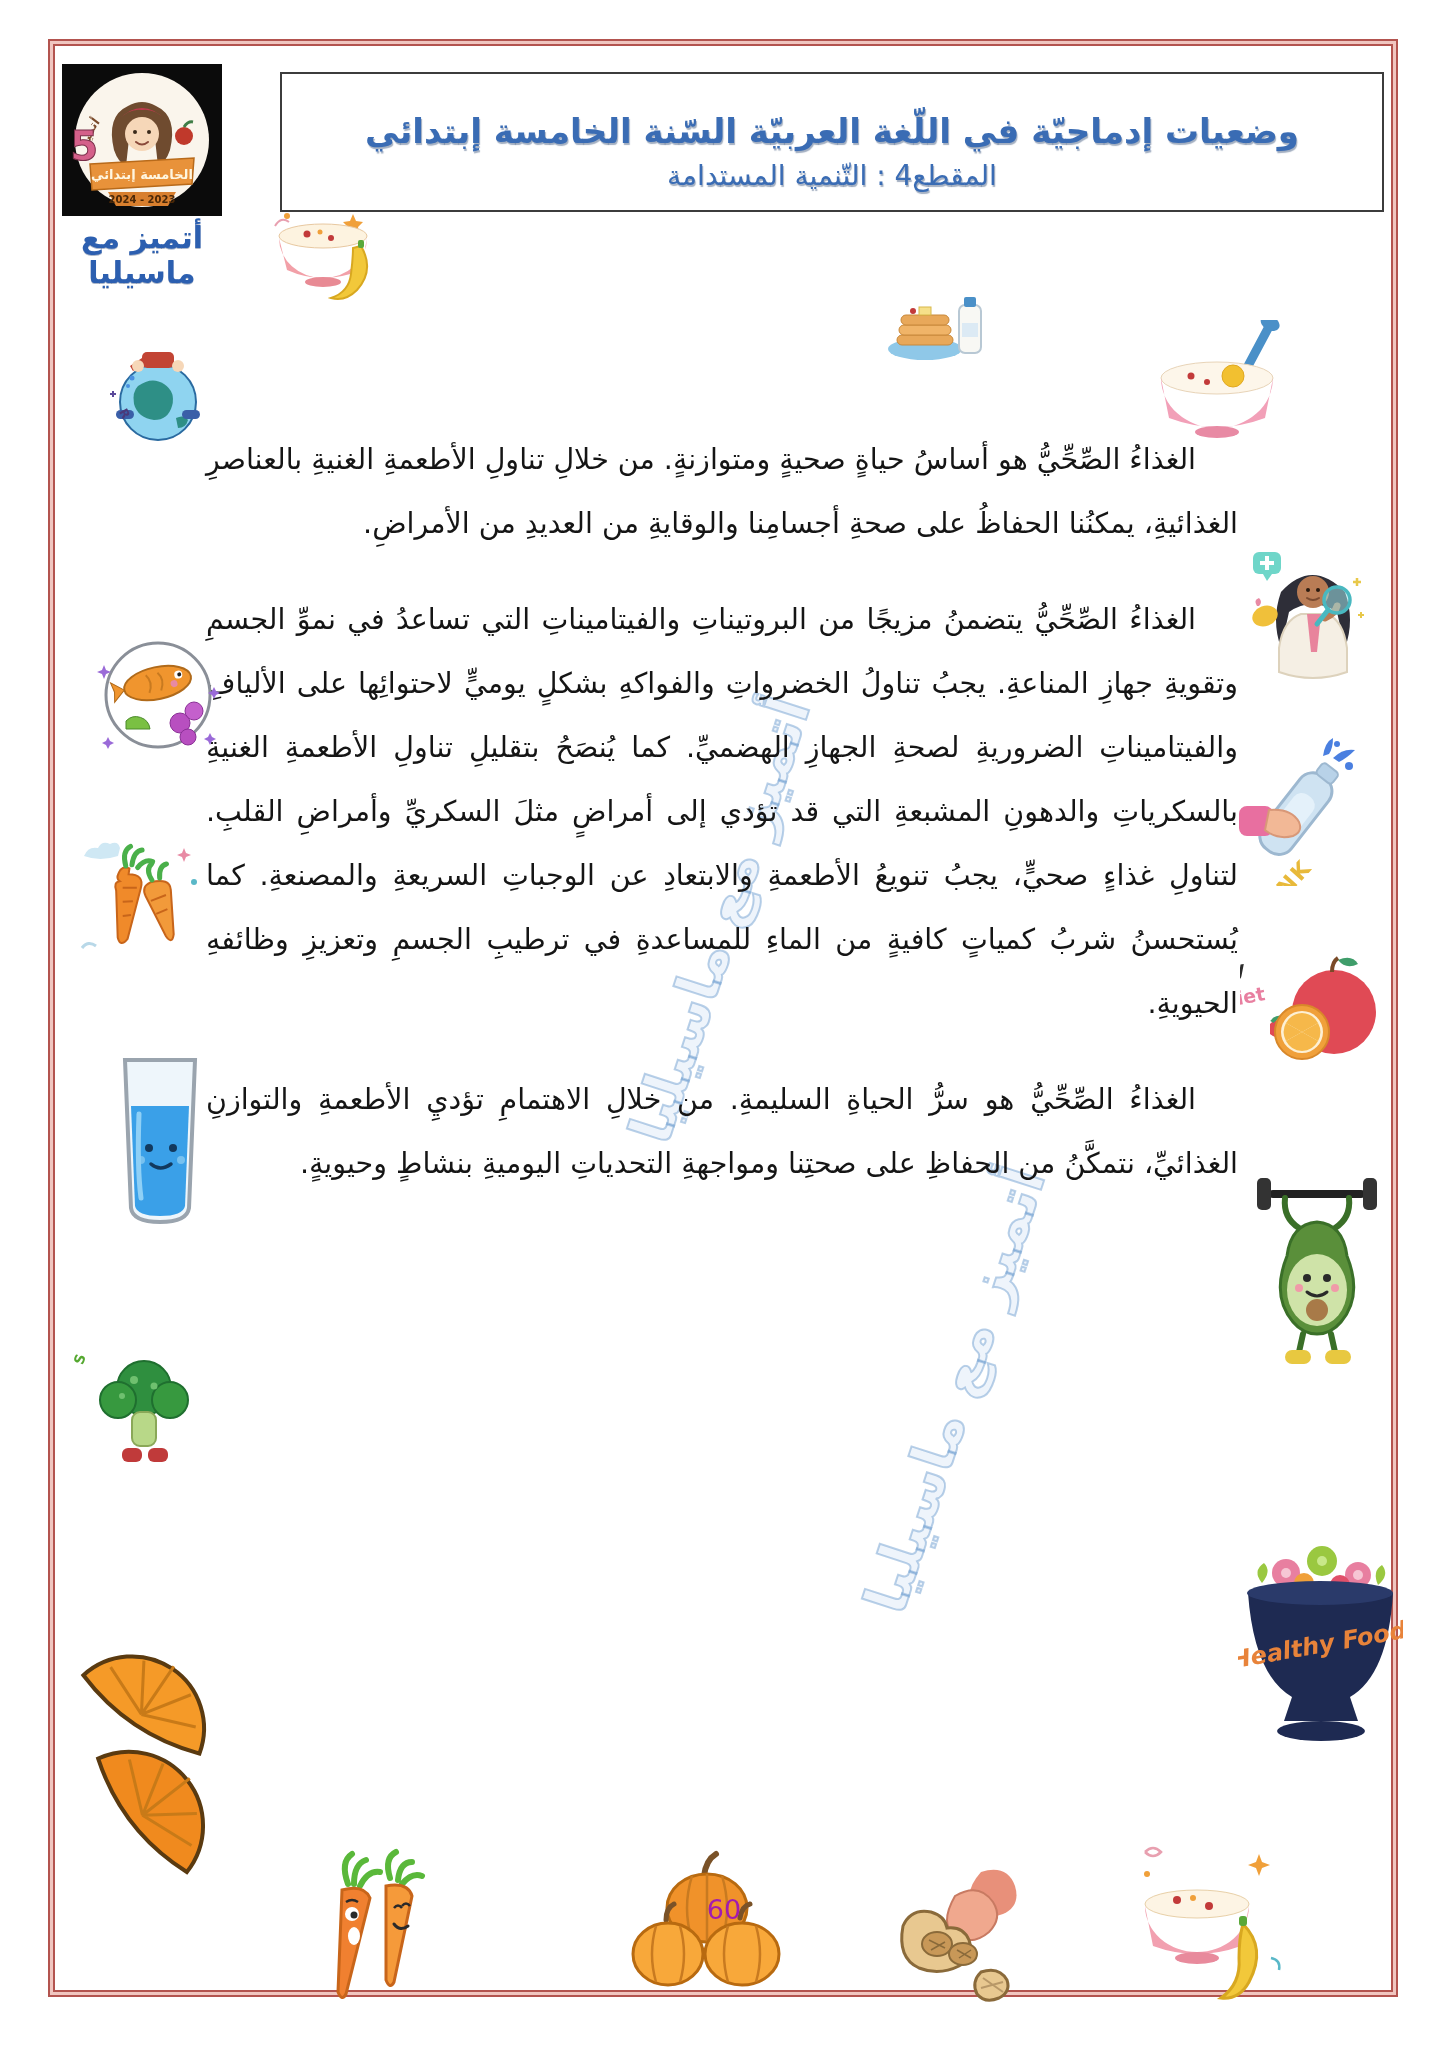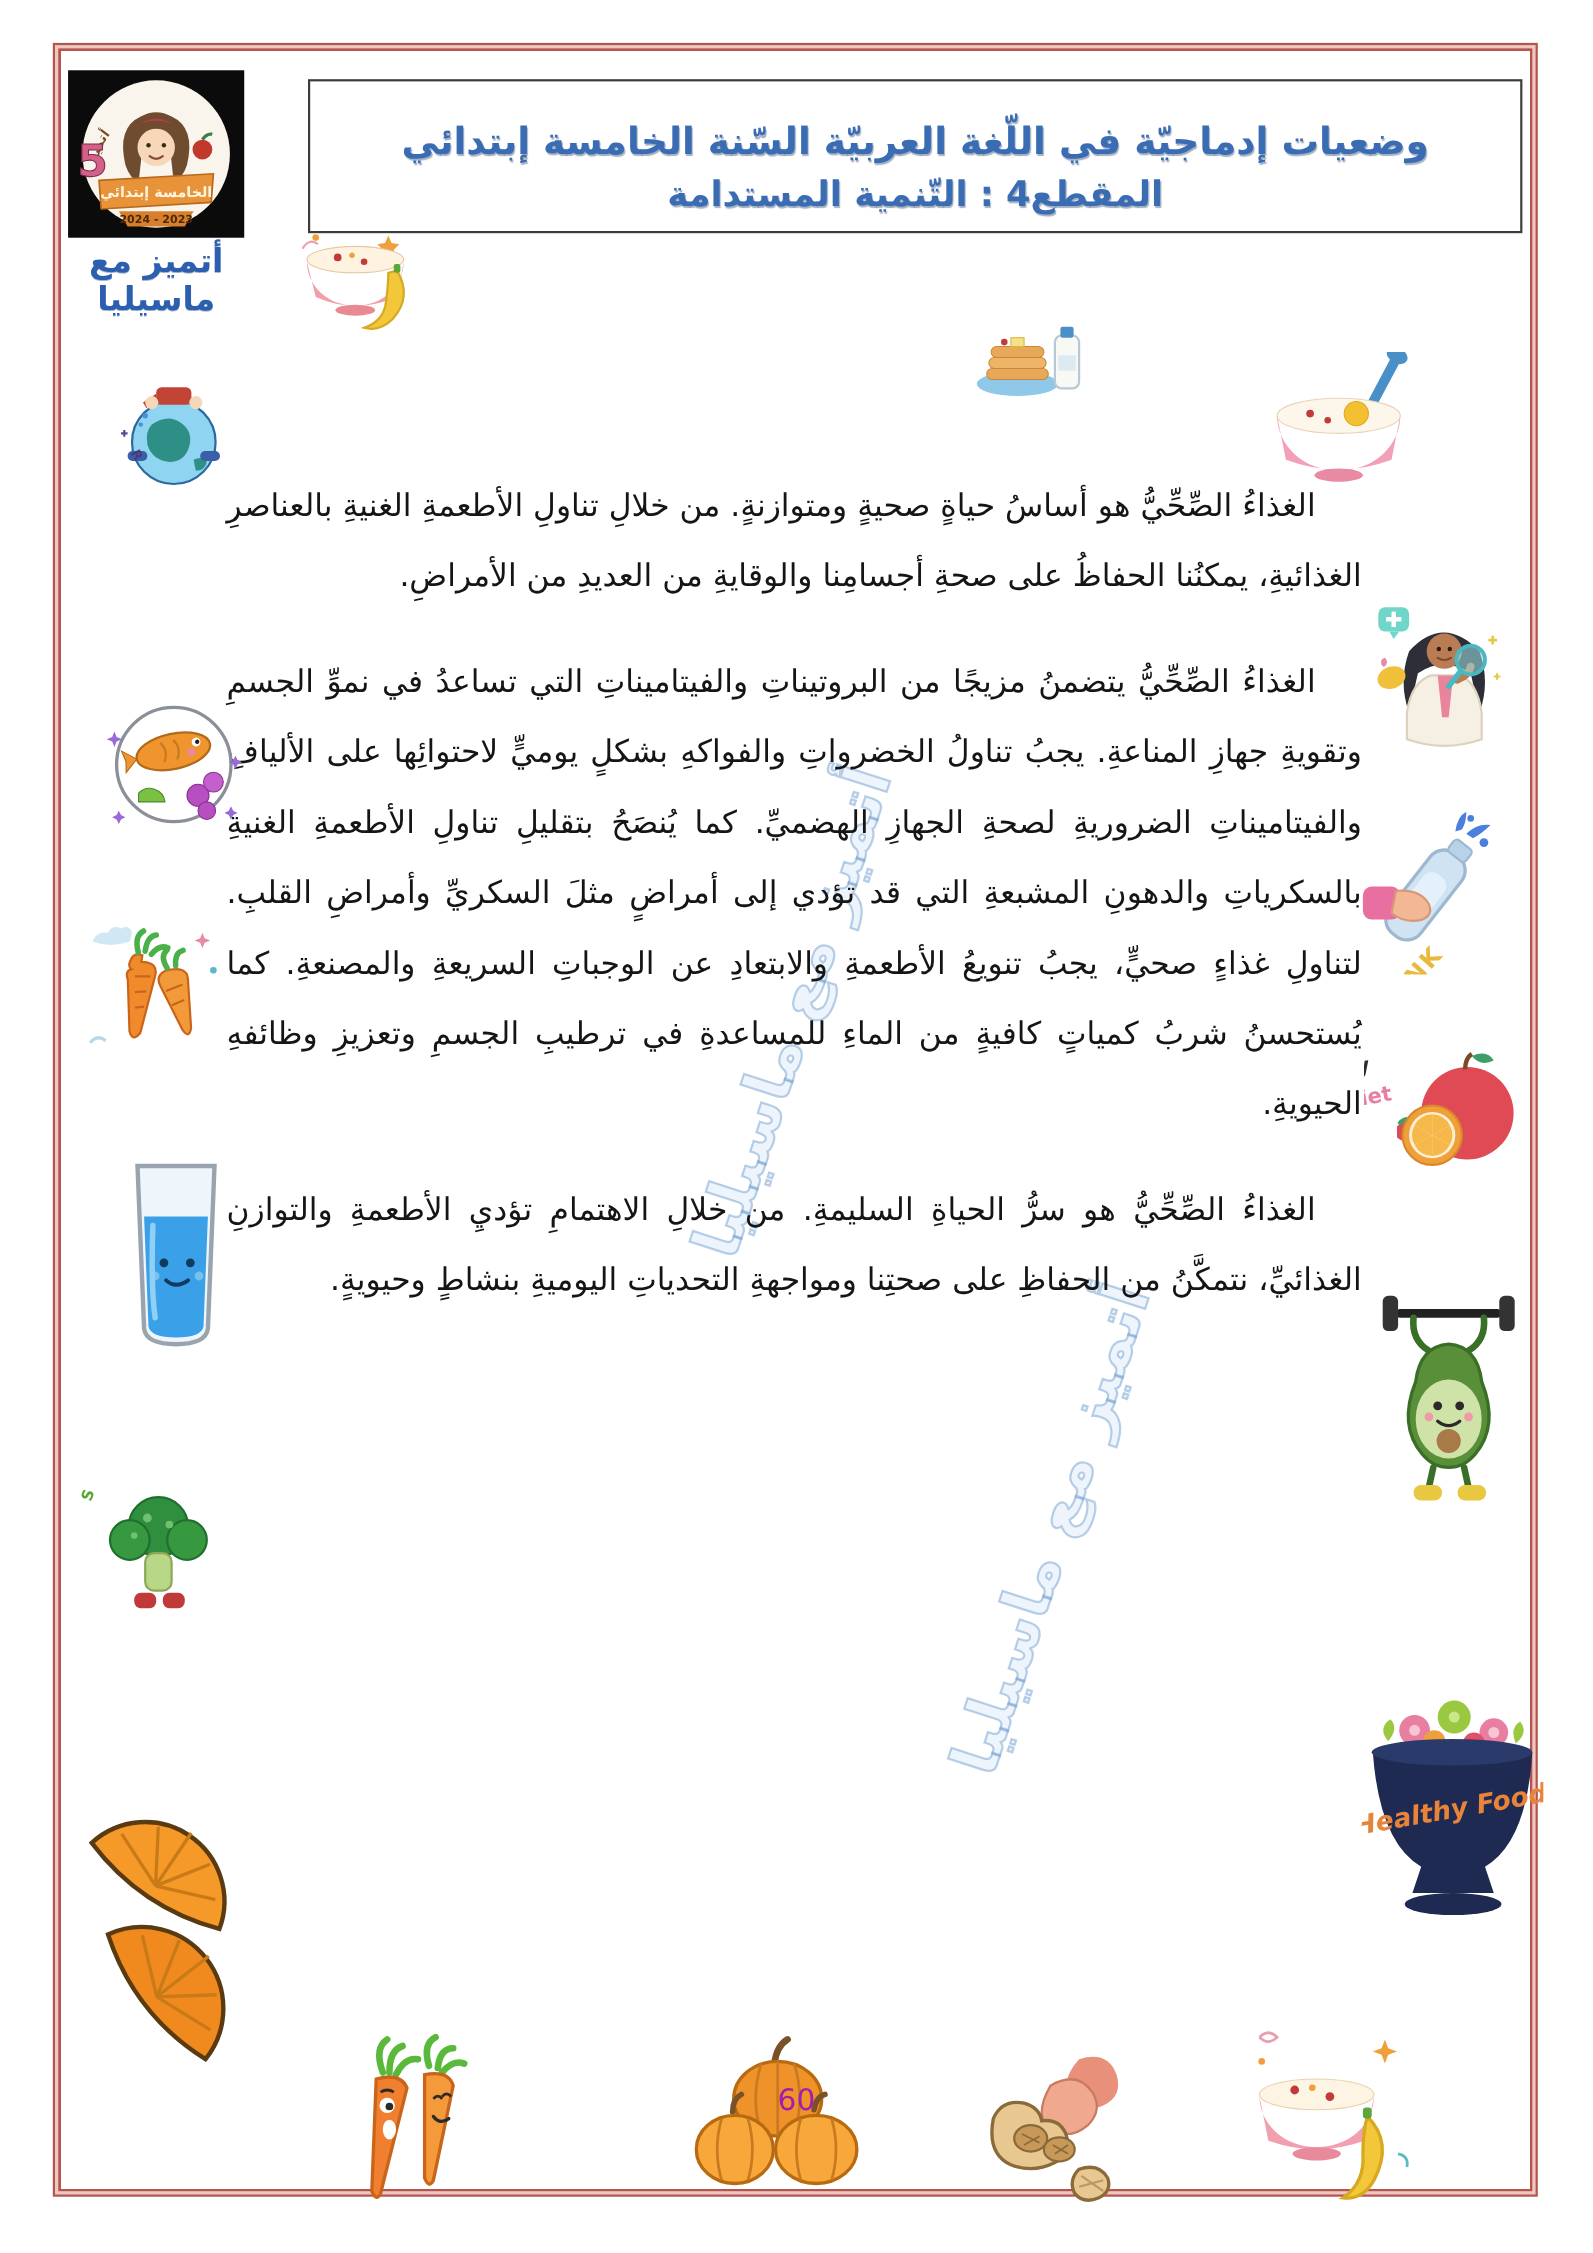--- a/index.html
+++ b/index.html
@@ -8,21 +8,21 @@
   .frame{position:absolute;left:55px;top:46px;width:1336px;height:1944px;
          box-shadow:0 0 0 2px #b3544f,0 0 0 5px #f0c6c0,0 0 0 7px #b3544f;}
   .logo-box{position:absolute;left:62px;top:64px;width:160px;height:152px;background:#0b0b0b;}
   .logo-caption{position:absolute;left:46px;top:220px;width:192px;text-align:center;
         font-weight:bold;font-size:30px;color:#2c5fb0;text-shadow:0 1px 0 rgba(20,50,100,.35);}
   .header-box{position:absolute;left:280px;top:72px;width:1100px;height:136px;
         border:2px solid #3c3c3c;background:#fff;display:flex;flex-direction:column;
         align-items:center;justify-content:center;gap:8px;}
   .header-line1{font-size:34px;font-weight:bold;color:#3a6cb4;
         text-shadow:1px 2px 1px rgba(25,55,100,.4);margin-top:19px;}
-  .header-line2{font-size:32px;font-weight:bold;color:#3a6cb4;
+  .header-line2{font-size:28px;font-weight:normal;color:#3a6cb4;
         text-shadow:1px 2px 1px rgba(25,55,100,.4);}
   .lesson-title{position:absolute;left:420px;top:268px;width:560px;text-align:center;
         font-size:56px;font-weight:bold;color:#4a7ac2;
         text-shadow:0 2px 0 rgba(30,60,110,.45),0 4px 4px rgba(0,0,0,.18);}
   .text-column{position:absolute;left:206px;top:428px;width:1032px;direction:rtl;}
   .para{font-size:28.5px;line-height:64px;color:#151515;text-align:justify;
         text-indent:42px;margin:0 0 32px 0;}
   .watermark{position:absolute;white-space:nowrap;direction:rtl;font-weight:bold;
         font-size:58px;letter-spacing:4px;color:rgba(135,175,225,.14);
         -webkit-text-stroke:2px rgba(100,150,205,.45);pointer-events:none;}

